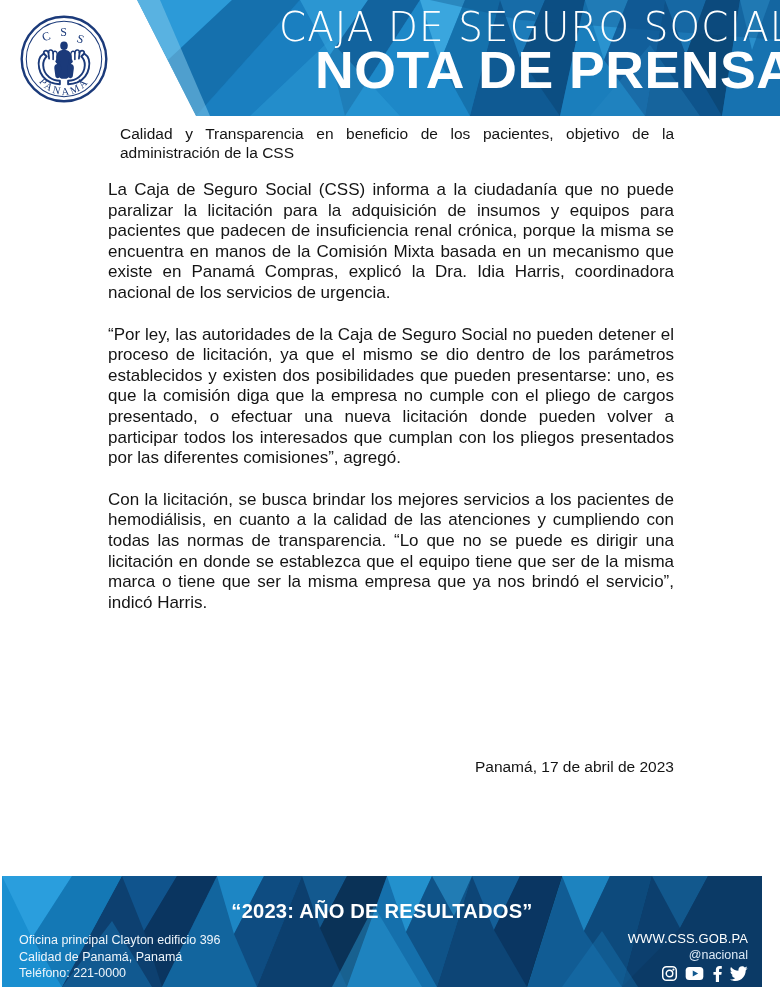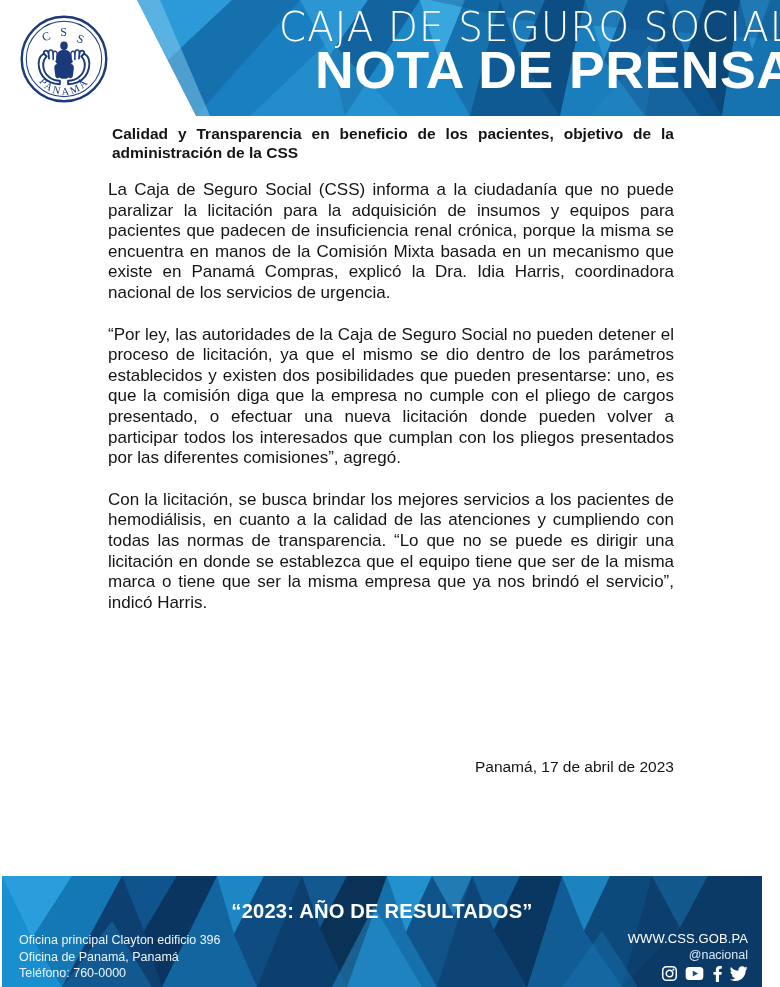--- a/index.html
+++ b/index.html
@@ -48,23 +48,23 @@
     position:absolute;left:18px;top:13px;width:92px;height:92px;
     z-index:4;
   }
 
   
   .content{
     position:absolute;left:108px;top:124px;width:566px;
   }
   .headline{
     font-size:15.5px;line-height:19px;
-    font-weight:bold;color:#141414;
+    font-weight:normal;color:#141414;
     text-align:justify;
-    margin:0 0 6px 4px;
+    margin:0 0 6px 12px;
     font-family:"Liberation Sans",sans-serif;
   }
   .para{
     font-size:17px;line-height:20.6px;
     color:#141414;text-align:justify;
     margin:21px 0 0 0;
     font-family:"Liberation Sans",sans-serif;
   }
   .para:first-of-type{margin-top:18px;}
   .dateline{
@@ -225,22 +225,22 @@
     <polygon points="330,111 372,30 420,111" fill="#2b9cd8" opacity="0.45"></polygon>
     <polygon points="60,111 110,45 150,111" fill="#1a7fc0" opacity="0.4"></polygon>
     <polygon points="430,0 470,0 452,40" fill="#34a6df" opacity="0.5"></polygon>
     <polygon points="560,111 600,55 636,111" fill="#1a7cba" opacity="0.35"></polygon>
   </svg>
 
   <div class="footer-slogan">“2023: AÑO DE RESULTADOS”</div>
 
   <div class="footer-left">
     <div>Oficina principal Clayton edificio 396</div>
-    <div>Oficina de Panamá, Panamá</div>
-    <div>Teléfono: 760-0000</div>
+    <div>Calidad de Panamá, Panamá</div>
+    <div>Teléfono: 221-0000</div>
   </div>
 
   <div class="footer-right">
     <div class="f-web">WWW.CSS.GOB.PA</div>
     <div class="f-handle">@nacional</div>
     <div class="f-social">
       <svg width="17" height="17" viewBox="0 0 24 24">
         <rect x="2.4" y="2.4" width="19.2" height="19.2" rx="5.4" ry="5.4" fill="none" stroke="#ffffff" stroke-width="2.1"></rect>
         <circle cx="12" cy="12" r="4.6" fill="none" stroke="#ffffff" stroke-width="2.1"></circle>
         <circle cx="17.6" cy="6.5" r="1.5" fill="#ffffff"></circle>

